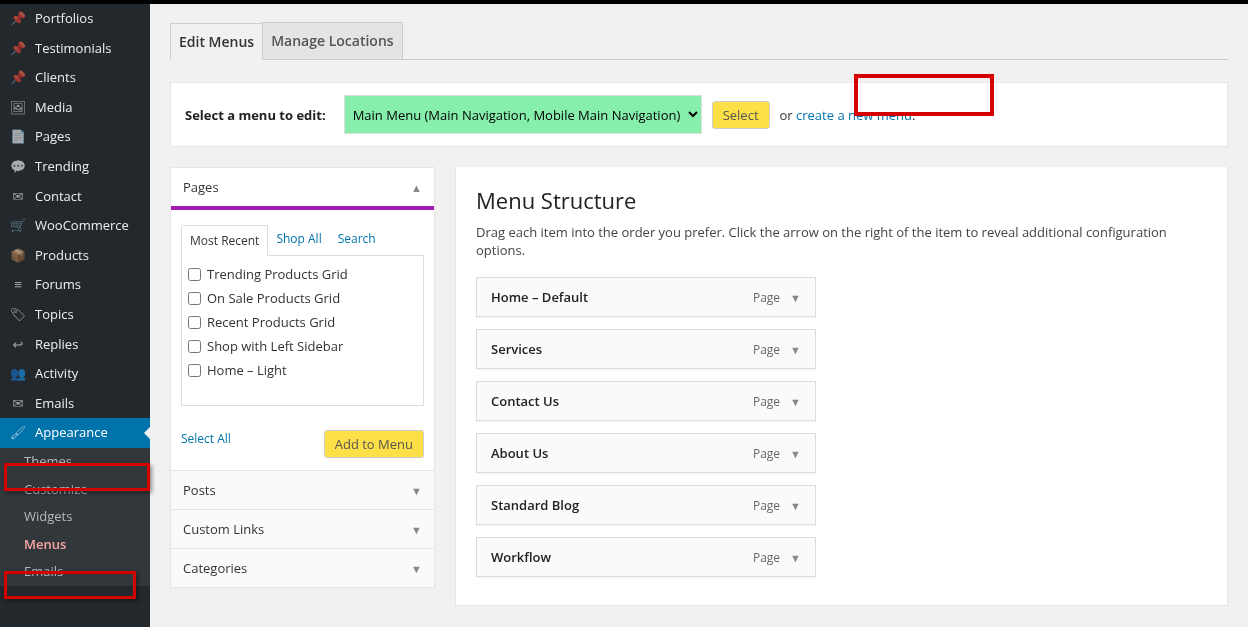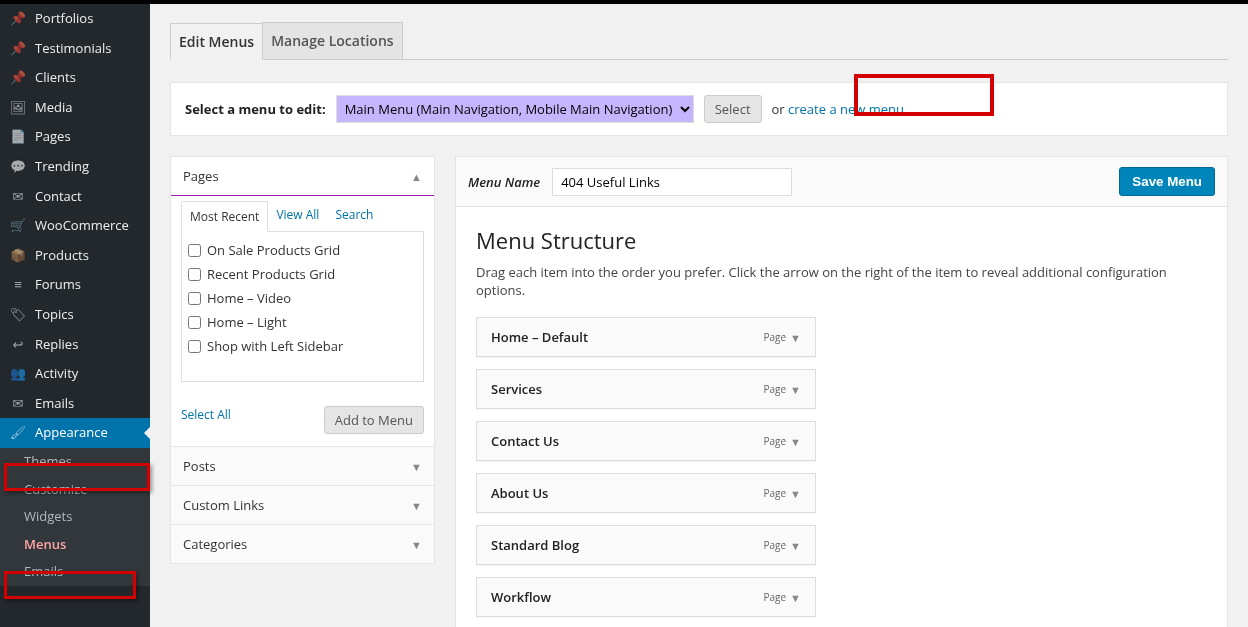--- a/index.html
+++ b/index.html
@@ -27,54 +27,54 @@
   
   .main { flex: 1; padding: 0 20px; overflow: auto; position: relative; }
 
   .tabs { margin-top: 18px; border-bottom: 1px solid #ccc; display: flex; }
   .tab { padding: 8px 8px; border: 1px solid #ccc; border-bottom: none; background: #e4e4e4; color: #555; font-size: 14px; font-weight: 600; margin-right: -1px; cursor: pointer; }
   .tab.active { background: #f1f1f1; color: #333; border-bottom: 1px solid #f1f1f1; position: relative; top: 1px; }
 
   .select-row { background: #fff; border: 1px solid #e5e5e5; padding: 12px 14px; margin-top: 22px; display: flex; align-items: center; gap: 10px; font-size: 13px; }
   .select-row b { font-weight: 700; color: #222; }
   select, .btn, input[type=text] { font-family: inherit; font-size: 13px; }
-  select { height: 28px; border: 1px solid #ddd; padding: 2px 4px; background: #c4b5fd; }
-  .btn { height: 28px; padding: 0 10px; background: #e5e5e5; border: 1px solid #ccc; border-radius: 3px; color: #555; cursor: pointer; }
+  select { height: 39px; border: 1px solid #ddd; padding: 2px 4px; background: #86efac; margin-left: 8px; }
+  .btn { height: 28px; padding: 0 10px; background: #fde047; border: 1px solid #ccc; border-radius: 3px; color: #555; cursor: pointer; }
   .btn-primary { background: #0085ba; border: 1px solid #006799; color: #fff; font-weight: 600; border-radius: 3px; padding: 6px 12px; cursor: pointer;}
   .link { color: #0073aa; cursor: pointer; }
 
   .columns { display: flex; gap: 20px; margin-top: 20px; align-items: flex-start; width:100%;}
   .col-left { width: 265px; flex: 0 0 265px; }
   .col-right { flex: 1; }
 
   .accordion { border: 1px solid #e5e5e5; background: #fafafa; margin-bottom: 0; }
   .acc-head { display:flex; justify-content:space-between; align-items:center; padding: 10px 12px; border-top:1px solid #e5e5e5; cursor:pointer; }
   .accordion .acc-head:first-child { border-top:none; }
   .acc-head.open { background: #fff; }
-  .acc-body { background:#fff; border-top:1px solid #a21caf; padding: 4px 10px 12px; }
+  .acc-body { background:#fff; border-top:4px solid #a21caf; padding: 14px 10px 12px; }
   .page-tabs { display:flex; border-bottom:1px solid #ddd; font-size:12px; }
   .page-tab { padding:6px 8px; color:#0073aa; cursor:pointer; }
   .page-tab.active { border:1px solid #ddd; border-bottom:1px solid #fff; color:#333; background:#fff; position:relative; top:1px; border-radius:2px 2px 0 0;}
   .check-list { height: 150px; overflow-y: scroll; border:1px solid #ddd; border-top:none; padding:6px 4px; }
   .check-list label { display:flex; gap:6px; align-items:center; padding:3px 2px; font-size:13px; }
   .acc-foot { display:flex; justify-content:space-between; align-items:flex-start; margin-top:24px; }
   .acc-foot .link { font-size:12px; }
 
   .menu-name-bar { background:#fafafa; border:1px solid #e5e5e5; padding:10px 12px; display:flex; align-items:center; gap:12px; }
   .menu-name-bar label { font-style: italic; font-weight:600; color:#222; }
   .menu-name-bar input { height:28px; width:240px; padding:2px 8px; border:1px solid #ddd; }
   .menu-name-bar .spacer { flex:1; }
 
   .structure { border:1px solid #e5e5e5; border-top:none; background:#fff; padding: 18px 20px 28px; }
   .structure h2 { font-size: 22px; font-weight: 400; color:#222; margin-bottom:8px; }
   .structure .hint { font-size: 13px; color:#444; margin-bottom:18px; }
   .menu-items { display:flex; flex-direction:column; gap:12px; }
   .menu-item { width:340px; border:1px solid #ddd; background:#fafafa; padding:10px 14px; display:flex; align-items:center; box-shadow:0 1px 1px rgba(0,0,0,.04); cursor:move; }
   .menu-item .title { font-weight:600; color:#222; flex:1; }
-  .menu-item .type { color:#666; font-size:10px; margin-right:4px; }
+  .menu-item .type { color:#666; font-size:12px; margin-right:10px; }
   .tri { color:#888; font-size:11px; }
 </style>
 </head>
 <body>
 
 <div class="app">
 
   <div class="sidebar" id="sidebar">
       <div class="sidebar-item">
         <span class="icon">📌</span>
@@ -167,43 +167,43 @@
 
       <div class="col-left">
         <div class="accordion">
           <div class="acc-head open">
             <span>Pages</span>
             <span class="tri">▲</span>
           </div>
           <div class="acc-body">
             <div class="page-tabs">
               <div class="page-tab active">Most Recent</div>
-              <div class="page-tab">View All</div>
+              <div class="page-tab">Shop All</div>
               <div class="page-tab">Search</div>
             </div>
             <div class="check-list" id="check-list">
                 <label>
                   <input type="checkbox" style="">
+                  <span>Trending Products Grid</span>
+                </label>
+                <label>
+                  <input type="checkbox" style="">
                   <span>On Sale Products Grid</span>
                 </label>
                 <label>
                   <input type="checkbox" style="">
                   <span>Recent Products Grid</span>
                 </label>
                 <label>
                   <input type="checkbox" style="">
-                  <span>Home – Video</span>
+                  <span>Shop with Left Sidebar</span>
                 </label>
                 <label>
                   <input type="checkbox" style="">
                   <span>Home – Light</span>
-                </label>
-                <label>
-                  <input type="checkbox" style="">
-                  <span>Shop with Left Sidebar</span>
                 </label>
               </div>
             <div class="acc-foot">
               <span class="link">Select All</span>
               <button class="btn">Add to Menu</button>
             </div>
           </div>
           <div class="acc-head">
             <span>Posts</span>
             <span class="tri">▼</span>
@@ -213,26 +213,20 @@
             <span class="tri">▼</span>
           </div>
           <div class="acc-head">
             <span>Categories</span>
             <span class="tri">▼</span>
           </div>
         </div>
       </div>
 
       <div class="col-right">
-        <div class="menu-name-bar">
-          <label>Menu Name</label>
-          <input type="text" value="404 Useful Links" style="">
-          <div class="spacer"></div>
-          <button class="btn-primary">Save Menu</button>
-        </div>
         <div class="structure">
           <h2>Menu Structure</h2>
           <p class="hint">Drag each item into the order you prefer. Click the arrow on the right of the item to reveal additional configuration options.</p>
           <div class="menu-items" id="menu-items">
               <div class="menu-item">
                 <span class="title">Home – Default</span>
                 <span class="type">Page</span>
                 <span class="tri">▼</span>
               </div>
               <div class="menu-item">

